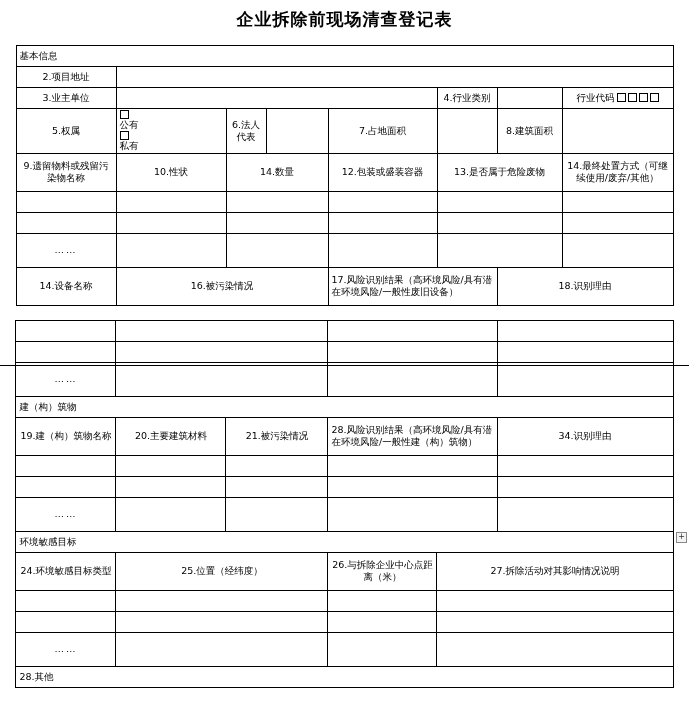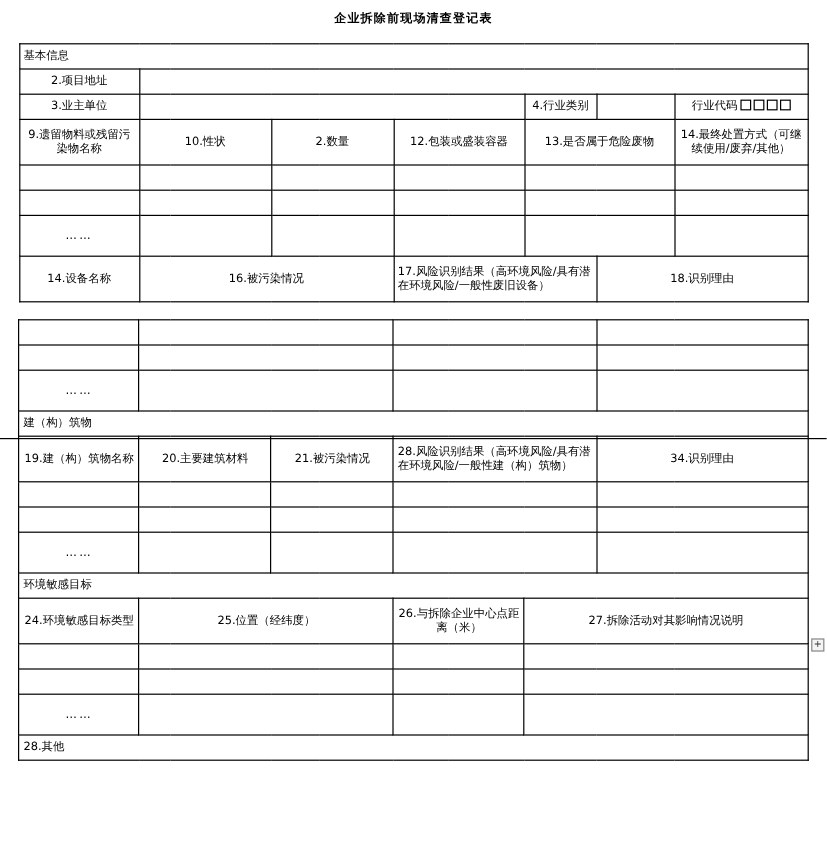--- a/index.html
+++ b/index.html
@@ -16,21 +16,21 @@
     position: relative;
     overflow: hidden;
   }
   .page {
     position: relative;
     width: 689px;
     height: 720px;
   }
   .title {
     text-align: center;
-    font-size: 10px;
+    font-size: 17px;
     font-weight: bold;
     letter-spacing: 1px;
     margin-top: 8px;
     margin-bottom: 8px;
   }
   table.form {
     border-collapse: collapse;
     width: 657px;
     margin: 14px auto;
     table-layout: fixed;
@@ -123,26 +123,45 @@
     <tr>
       <td class="c">3.业主单位</td>
       <td class="l" colspan="6"></td>
       <td class="c">4.行业类别</td>
       <td class="c"></td>
       <td class="c codeboxes">
         <span>行业代码</span><span class="cb"></span><span class="cb"></span><span class="cb"></span><span class="cb"></span>
       </td>
     </tr>
 
+    <tr class="tall">
+      <td class="c">5.权属</td>
+      <td class="l stack" colspan="2">
+        <span>
+              <span class="cb"></span>
+              <span>公有</span>
+            </span>
+        <span>
+              <span class="cb"></span>
+              <span>私有</span>
+            </span>
+      </td>
+      <td class="c">6.法人代表</td>
+      <td class="c"></td>
+      <td class="c" colspan="2">7.占地面积</td>
+      <td class="c"></td>
+      <td class="c">8.建筑面积</td>
+      <td class="c"></td>
+    </tr>
 
 
     <tr class="tall2">
       <td class="c">9.遗留物料或残留污染物名称</td>
       <td class="c" colspan="2">10.性状</td>
-      <td class="c" colspan="2">2.数量</td>
+      <td class="c" colspan="2">14.数量</td>
       <td class="c" colspan="2">12.包装或盛装容器</td>
       <td class="c" colspan="2">13.是否属于危险废物</td>
       <td class="c">14.最终处置方式（可继续使用/废弃/其他）</td>
     </tr>
 
     <tr>
       <td class="c"></td>
       <td class="c" colspan="2"></td>
       <td class="c" colspan="2"></td>
       <td class="c" colspan="2"></td>

